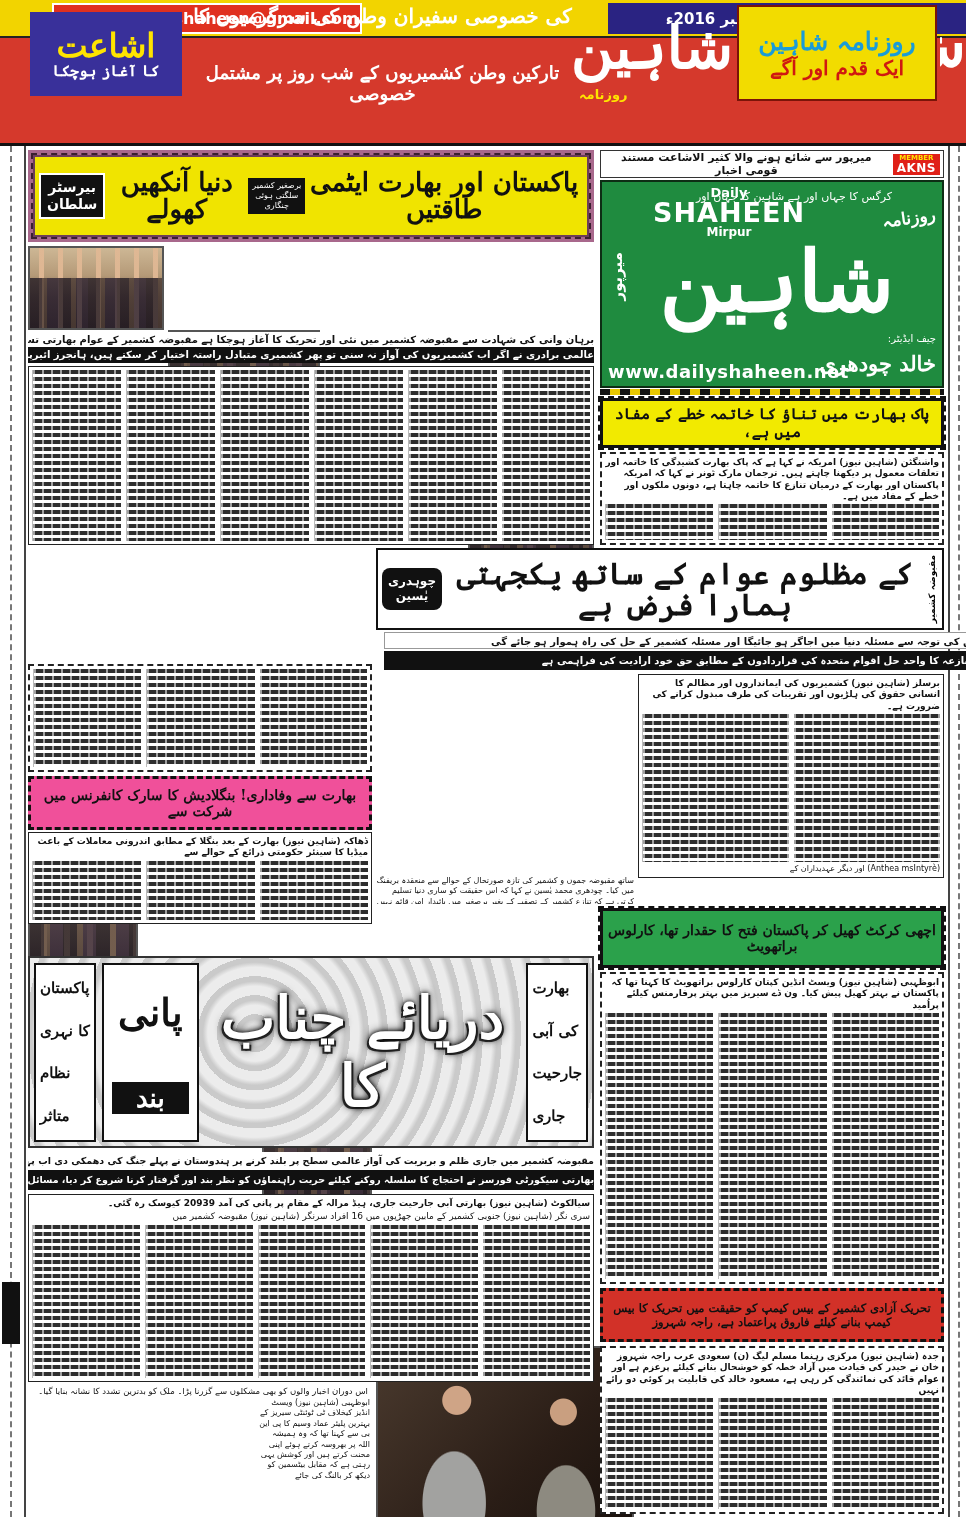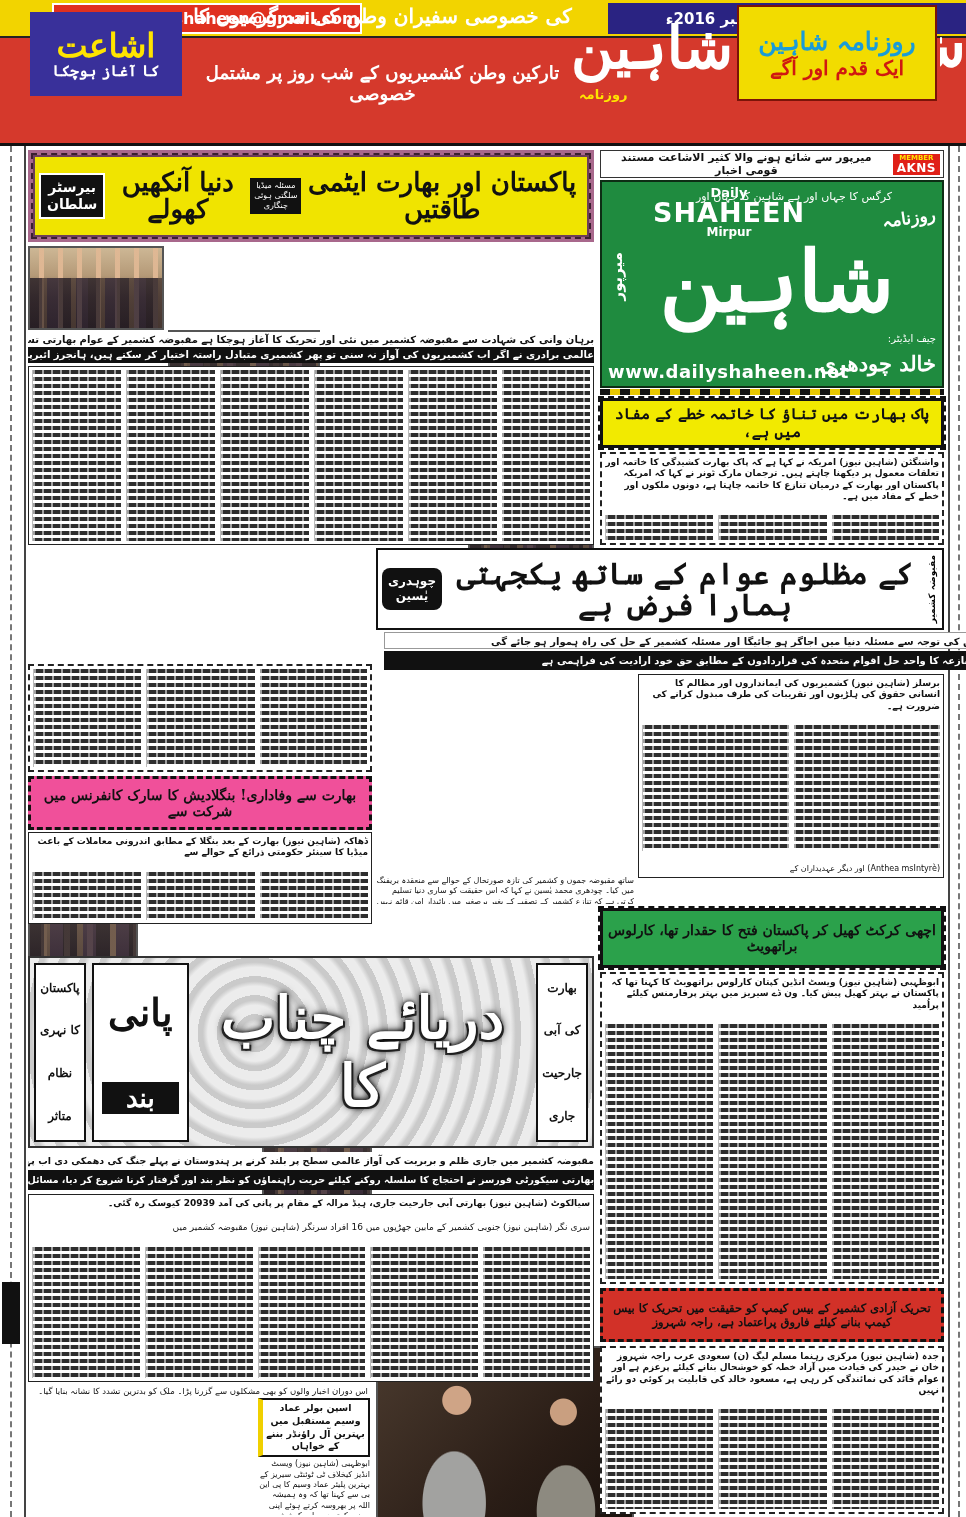--- a/index.html
+++ b/index.html
@@ -66,21 +66,21 @@
   .crowd2::after{content:"";position:absolute;left:0;right:0;top:34%;bottom:0;
      background:repeating-linear-gradient(90deg,#1d1820 0 14px,#57463c 14px 20px,#322637 20px 33px);opacity:.8;}
   #photo-two{background:
      radial-gradient(circle 15px at 31% 27%,#cfa486 0 14px,transparent 15px),
      radial-gradient(ellipse 52px 85px at 30% 80%,#a2a2a0 0 60%,transparent 62%),
      radial-gradient(circle 14px at 73% 33%,#c99f80 0 13px,transparent 14px),
      radial-gradient(ellipse 48px 75px at 74% 84%,#8d8a80 0 60%,transparent 62%),
      linear-gradient(135deg,#4a3a2e 0%,#2a1d16 60%,#17100c 100%);}
 
   
-  .bodyblock{background:#fff;border:2px dashed #222;padding:3px;display:flex;flex-direction:column;gap:13px;}
+  .bodyblock{background:#fff;border:2px dashed #222;padding:3px;display:flex;flex-direction:column;gap:2px;}
   .cols{flex:1;display:flex;flex-direction:row-reverse;gap:5px;}
   .col{flex:1;position:relative;border-left:1px solid #bbb;}
   .col:first-child{border-left:none;}
   .fill{position:absolute;inset:0;background:
      repeating-linear-gradient(90deg,rgba(255,255,255,.55) 0 2px,transparent 2px 9px),
      repeating-linear-gradient(180deg,#2e2e2e 0 4px,#fff 4px 7px);}
   .dateline{font-size:9px;line-height:1.25;color:#111;font-weight:bold;text-align:right;}
   .tinytext{font-size:8px;line-height:1.3;color:#111;text-align:right;}
 
   
@@ -127,22 +127,22 @@
   .deck2.b{background:#111;color:#fff;height:19px;line-height:19px;}
 
   
   #kstrip{left:28px;top:908px;width:566px;height:44px;background:#111;color:#fff;border:3px solid #fff;
           outline:2px solid #111;font-weight:bold;font-size:13.5px;}
 
   
   #chenab{left:28px;top:956px;width:566px;height:192px;border:2px solid #333;
           background:repeating-radial-gradient(circle at 40% 40%,#ececec 0 9px,#cacaca 14px 19px);
           display:flex;flex-direction:row-reverse;align-items:center;gap:6px;padding:4px;}
-  .sidecol{background:#fff;border:2px solid #111;color:#111;font-weight:bold;font-size:12px;
-           text-align:center;display:flex;flex-direction:column;justify-content:space-around;
+  .sidecol{background:#fff;border:2px solid #111;color:#111;font-weight:bold;font-size:15px;
+           text-align:left;display:flex;flex-direction:column;justify-content:space-around;
            height:95%;padding:2px 4px;flex:0 0 auto;line-height:1.2;}
   #chenab-main{flex:1;color:#fff;font-size:58px;font-weight:bold;text-align:center;
       text-shadow:0 0 4px #000,0 0 10px #222,2px 2px 0 #333,-2px 2px 0 #333;}
   #panibox{background:#fff;border:2px solid #111;height:95%;display:flex;flex-direction:column;
            align-items:center;justify-content:space-around;padding:2px 8px;flex:0 0 auto;}
   #panibox .pani{color:#111;font-size:38px;font-weight:bold;}
   #panibox .band{background:#111;color:#fff;font-size:26px;font-weight:bold;padding:1px 24px;}
 
   .capline{font-size:8.5px;color:#111;text-align:right;white-space:nowrap;overflow:hidden;}
   #imadhead{border:2px solid #111;border-left:5px solid #f0d000;background:#fff;color:#111;
@@ -183,21 +183,21 @@
   <div class="abs vrule" style="left:24px;"></div>
   <div class="abs vdash" style="left:10px;"></div>
   <div class="abs vrule" style="left:948px;"></div>
   <div class="abs vdash" style="left:958px;"></div>
   <div class="abs" id="leftmark"></div>
 
   <div class="abs" id="leadbanner">
     <div id="leadinner">
       <div class="bigblack urdu serif">پاکستان اور بھارت ایٹمی طاقتیں</div>
       <div id="leadinset" class="urdu">
-        <div>مسئلہ میڈیا</div>
+        <div>برصغیر کشمیر</div>
         <div>سلگتی ہوئی</div>
         <div>چنگاری</div>
       </div>
       <div class="bigblack urdu serif">دنیا آنکھیں کھولے</div>
       <div id="leadkicker" class="urdu">
         <div>بیرسٹر</div>
         <div>سلطان</div>
       </div>
     </div>
   </div>
@@ -399,21 +399,20 @@
         </div>
       <div class="col">
           <div class="fill"></div>
         </div>
     </div>
   </div>
 
   <div class="abs capline urdu" style="left:28px;top:1386px;width:340px;">اس دوران اخبار والوں کو بھی مشکلوں سے گزرنا پڑا۔ ملک کو بدترین تشدد کا نشانہ بنایا گیا۔</div>
 
   <div class="abs" style="left:258px;top:1398px;width:112px;height:117px;display:flex;flex-direction:column;gap:2px;">
-    <div id="imadhead" class="urdu">اسپن بولر عماد وسیم مستقبل میں بہترین آل راؤنڈر بننے کے خواہاں</div>
     <div class="tinytext urdu" style="flex:1;overflow:hidden;">ابوظہبی (شاہین نیوز) ویسٹ انڈیز کیخلاف ٹی ٹوئنٹی سیریز کے بہترین پلیئر عماد وسیم کا پی این بی سے کہنا تھا کہ وہ ہمیشہ اللہ پر بھروسہ کرتے ہوئے اپنی محنت کرتے ہیں اور کوشش یہی رہتی ہے کہ مقابل بیٹسمین کو دیکھ کر بالنگ کی جائے</div>
   </div>
 
   <div class="abs center hbox urdu serif" id="redbox">
     <span>تحریک آزادی کشمیر کے بیس کیمپ کو حقیقت میں تحریک کا بیس کیمپ بنانے کیلئے فاروق پراعتماد ہے، راجہ شہروز</span>
   </div>
   <div class="abs bodyblock" style="left:600px;top:1346px;width:344px;height:168px;">
     <div class="dateline urdu">جدہ (شاہین نیوز) مرکزی رہنما مسلم لیگ (ن) سعودی عرب راجہ شہروز خان نے حیدر کی قیادت میں آزاد خطہ کو خوشحال بنانے کیلئے پرعزم ہے اور عوام قائد کی نمائندگی کر رہی ہے، مسعود خالد کی قابلیت پر کوئی دو رائے نہیں</div>
     <div class="cols">
       <div class="col">

